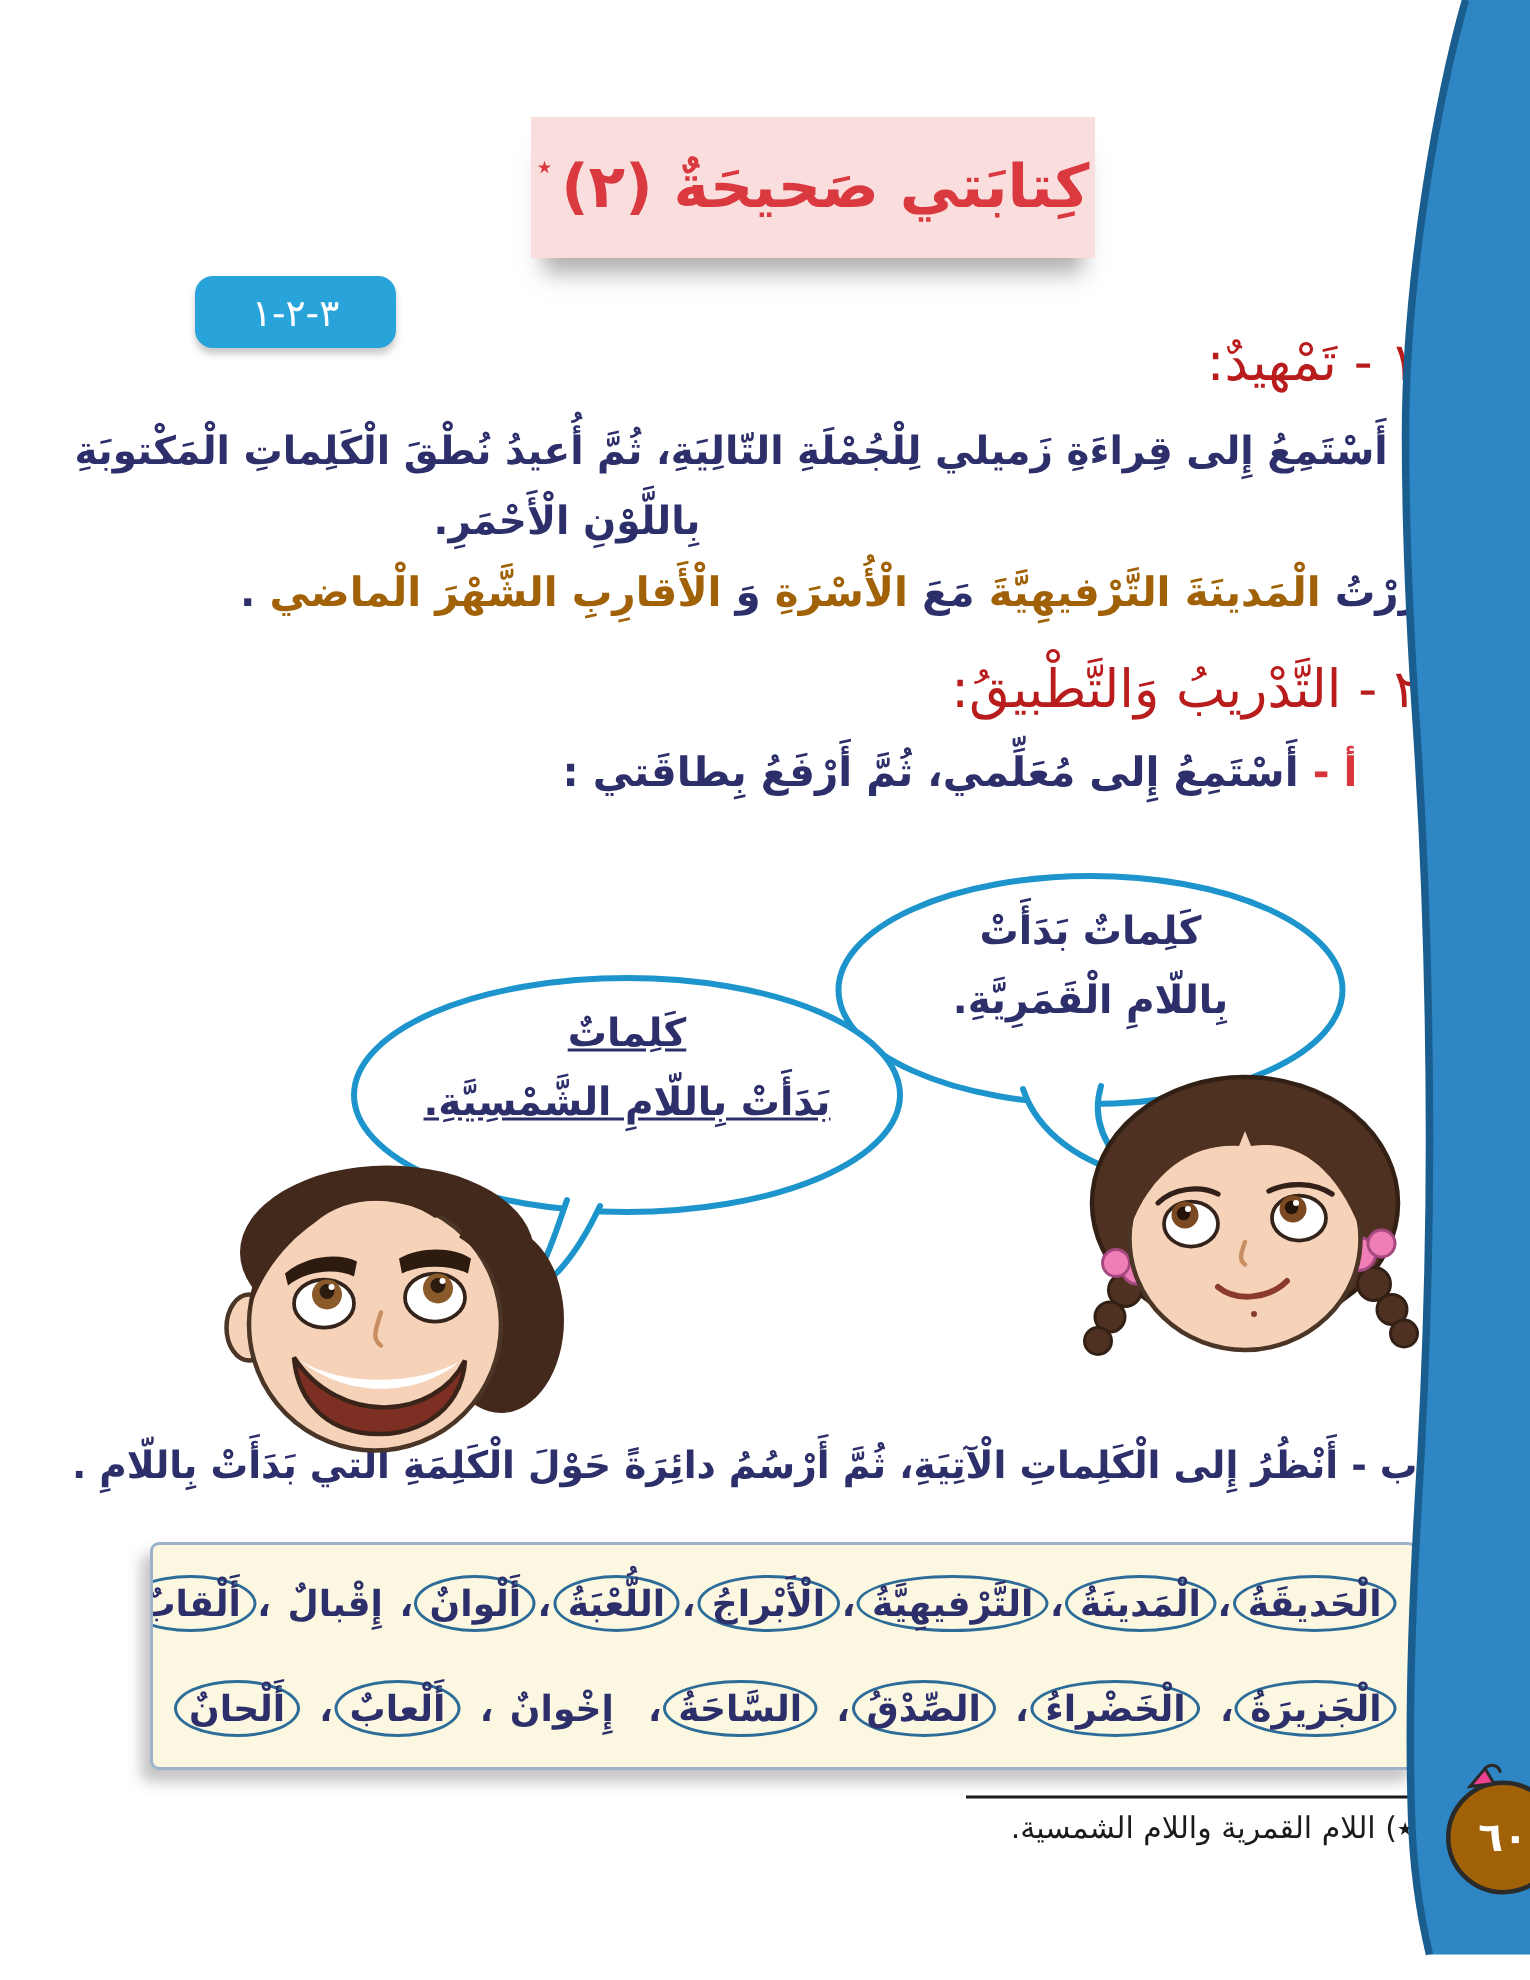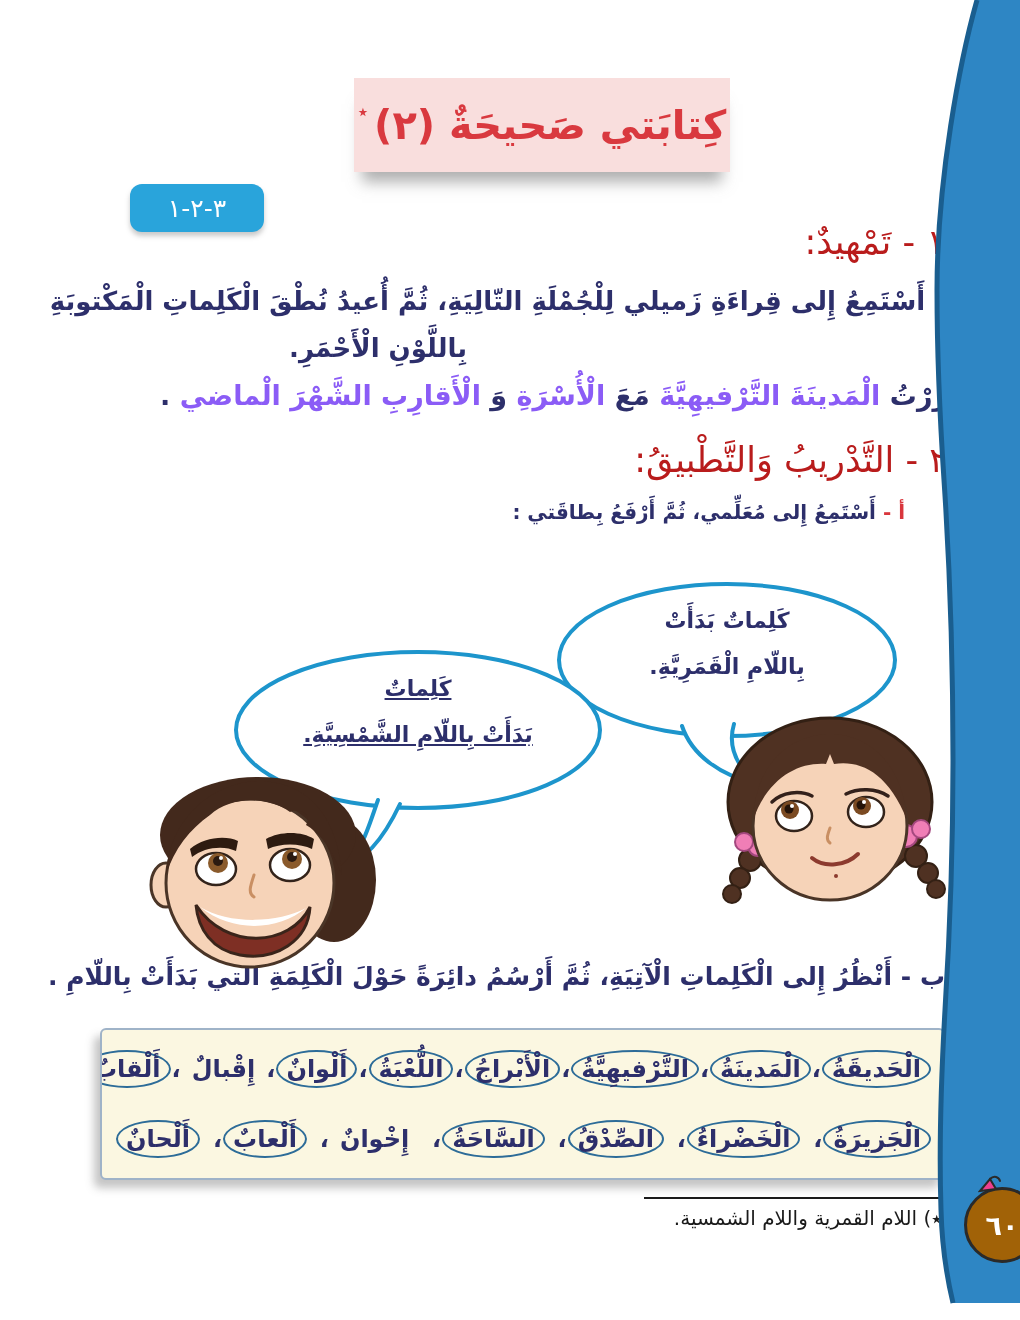--- a/index.html
+++ b/index.html
@@ -28,30 +28,30 @@
     background:#29A4DB;color:#fff;font-size:25px;font-weight:normal;
     display:flex;align-items:center;justify-content:center;letter-spacing:3px;
     box-shadow:0 4px 5px rgba(120,120,120,.4);
   }
 
   
   .heading{font-size:35px;font-weight:normal;color:#b91c1c;}
   .body-line{font-size:26px;font-weight:bold;color:#2D2F6B;}
   .example-line{font-size:27px;font-weight:bold;}
   .tok{color:#2D2F6B;}
-  .tok[data-red="true"]{color:#8b5cf6;text-align:right;}
+  .tok[data-red="true"]{color:#a16207;text-align:right;}
   .marker-a{color:#D9363C;}
   .marker-b{color:#2D2F6B;}
 
   
   .bubble{pointer-events:none;}
   .bubble svg{position:absolute;left:0;top:0;}
   .bubble-text{
     position:absolute;text-align:center;direction:rtl;
-    font-size:22px;font-weight:bold;color:#2D2F6B;line-height:46px;width:100%;
+    font-size:26px;font-weight:bold;color:#2D2F6B;line-height:46px;width:100%;
   }
 
   
   .word-box{
     left:100px;top:1028px;width:845px;height:152px;box-sizing:border-box;
     background:#FBF7E1;border:2px solid #9FB3C8;border-radius:6px;
     box-shadow:-6px 8px 9px rgba(90,90,90,.35);
     padding:6px 12px;display:flex;flex-direction:column;justify-content:space-between;
     overflow:hidden;
   }
@@ -109,21 +109,21 @@
     <span class="tok" data-red="true">الْأُسْرَةِ</span>
     <span class="tok" data-red="false">وَ</span>
     <span class="tok" data-red="true">الْأَقارِبِ</span>
     <span class="tok" data-red="true">الشَّهْرَ</span>
     <span class="tok" data-red="true">الْماضي</span>
     <span class="tok" data-red="false">.</span>
   </div>
 
   <div class="abs heading rtl nowrap" style="right:72px;top:440px;">٢ - التَّدْريبُ وَالتَّطْبيقُ:</div>
 
-  <div class="abs body-line rtl nowrap" style="right:115px;top:500px;font-size:20px;">
+  <div class="abs body-line rtl nowrap" style="right:115px;top:500px;font-size:27px;">
     <span class="marker-a">أ -</span>
     <span>أَسْتَمِعُ إِلى مُعَلِّمي، ثُمَّ أَرْفَعُ بِطاقَتي :</span>
   </div>
 
   <div class="abs bubble" style="left:552px;top:580px;width:350px;height:212px;z-index:2;">
     <svg width="350" height="212" viewBox="0 0 350 212">
       <ellipse cx="175" cy="80" rx="168" ry="76" fill="#fff" stroke="#1D95CC" stroke-width="4"></ellipse>
       <path d="M130,146 C140,176 170,196 205,204 C182,184 176,164 182,144" fill="#fff" stroke="#1D95CC" stroke-width="4" stroke-linecap="round"></path>
     </svg>
     <div class="bubble-text" style="top:18px;">

